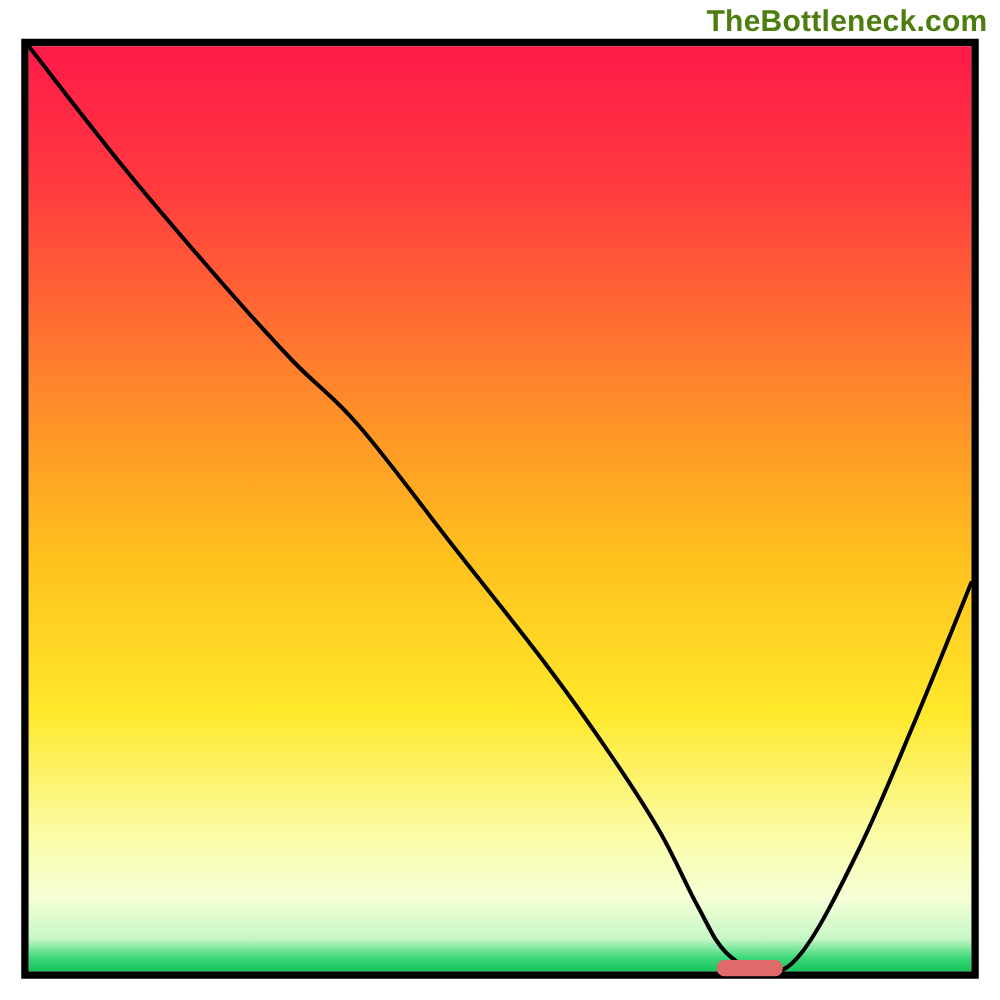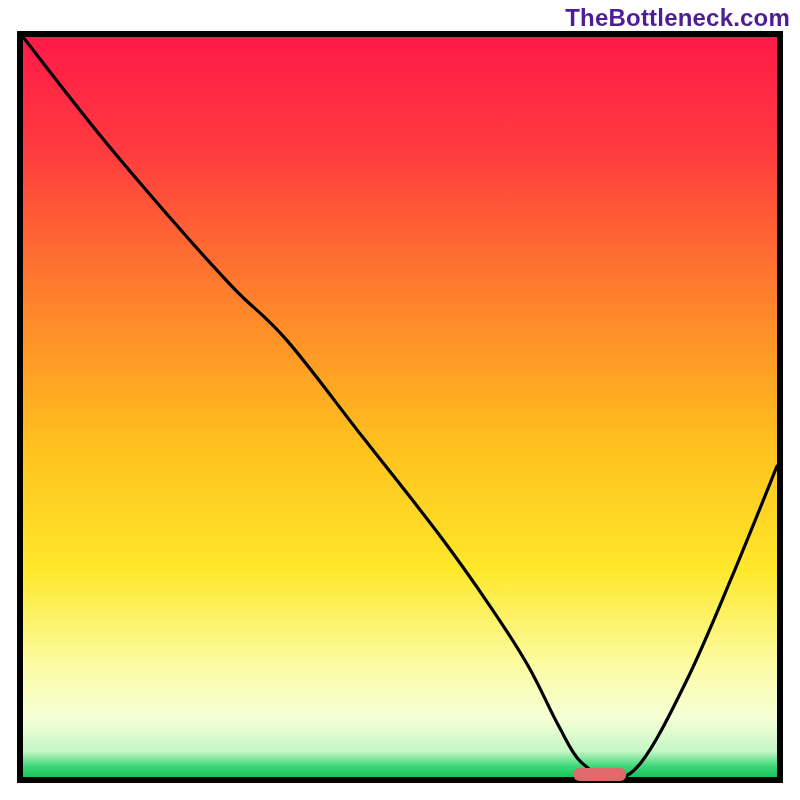--- a/index.html
+++ b/index.html
@@ -18,21 +18,21 @@
   }
   svg {
     display: block;
   }
   .watermark {
     position: absolute;
     top: 4px;
     right: 10px;
     font-size: 24px;
     font-weight: 600;
-    color: #4c1d95;
+    color: #4d7c0f;
     letter-spacing: 0.2px;
   }
 </style>
 </head>
 <body>
 
 <div class="chart-wrap">
 
   <div class="watermark">TheBottleneck.com</div>
 

